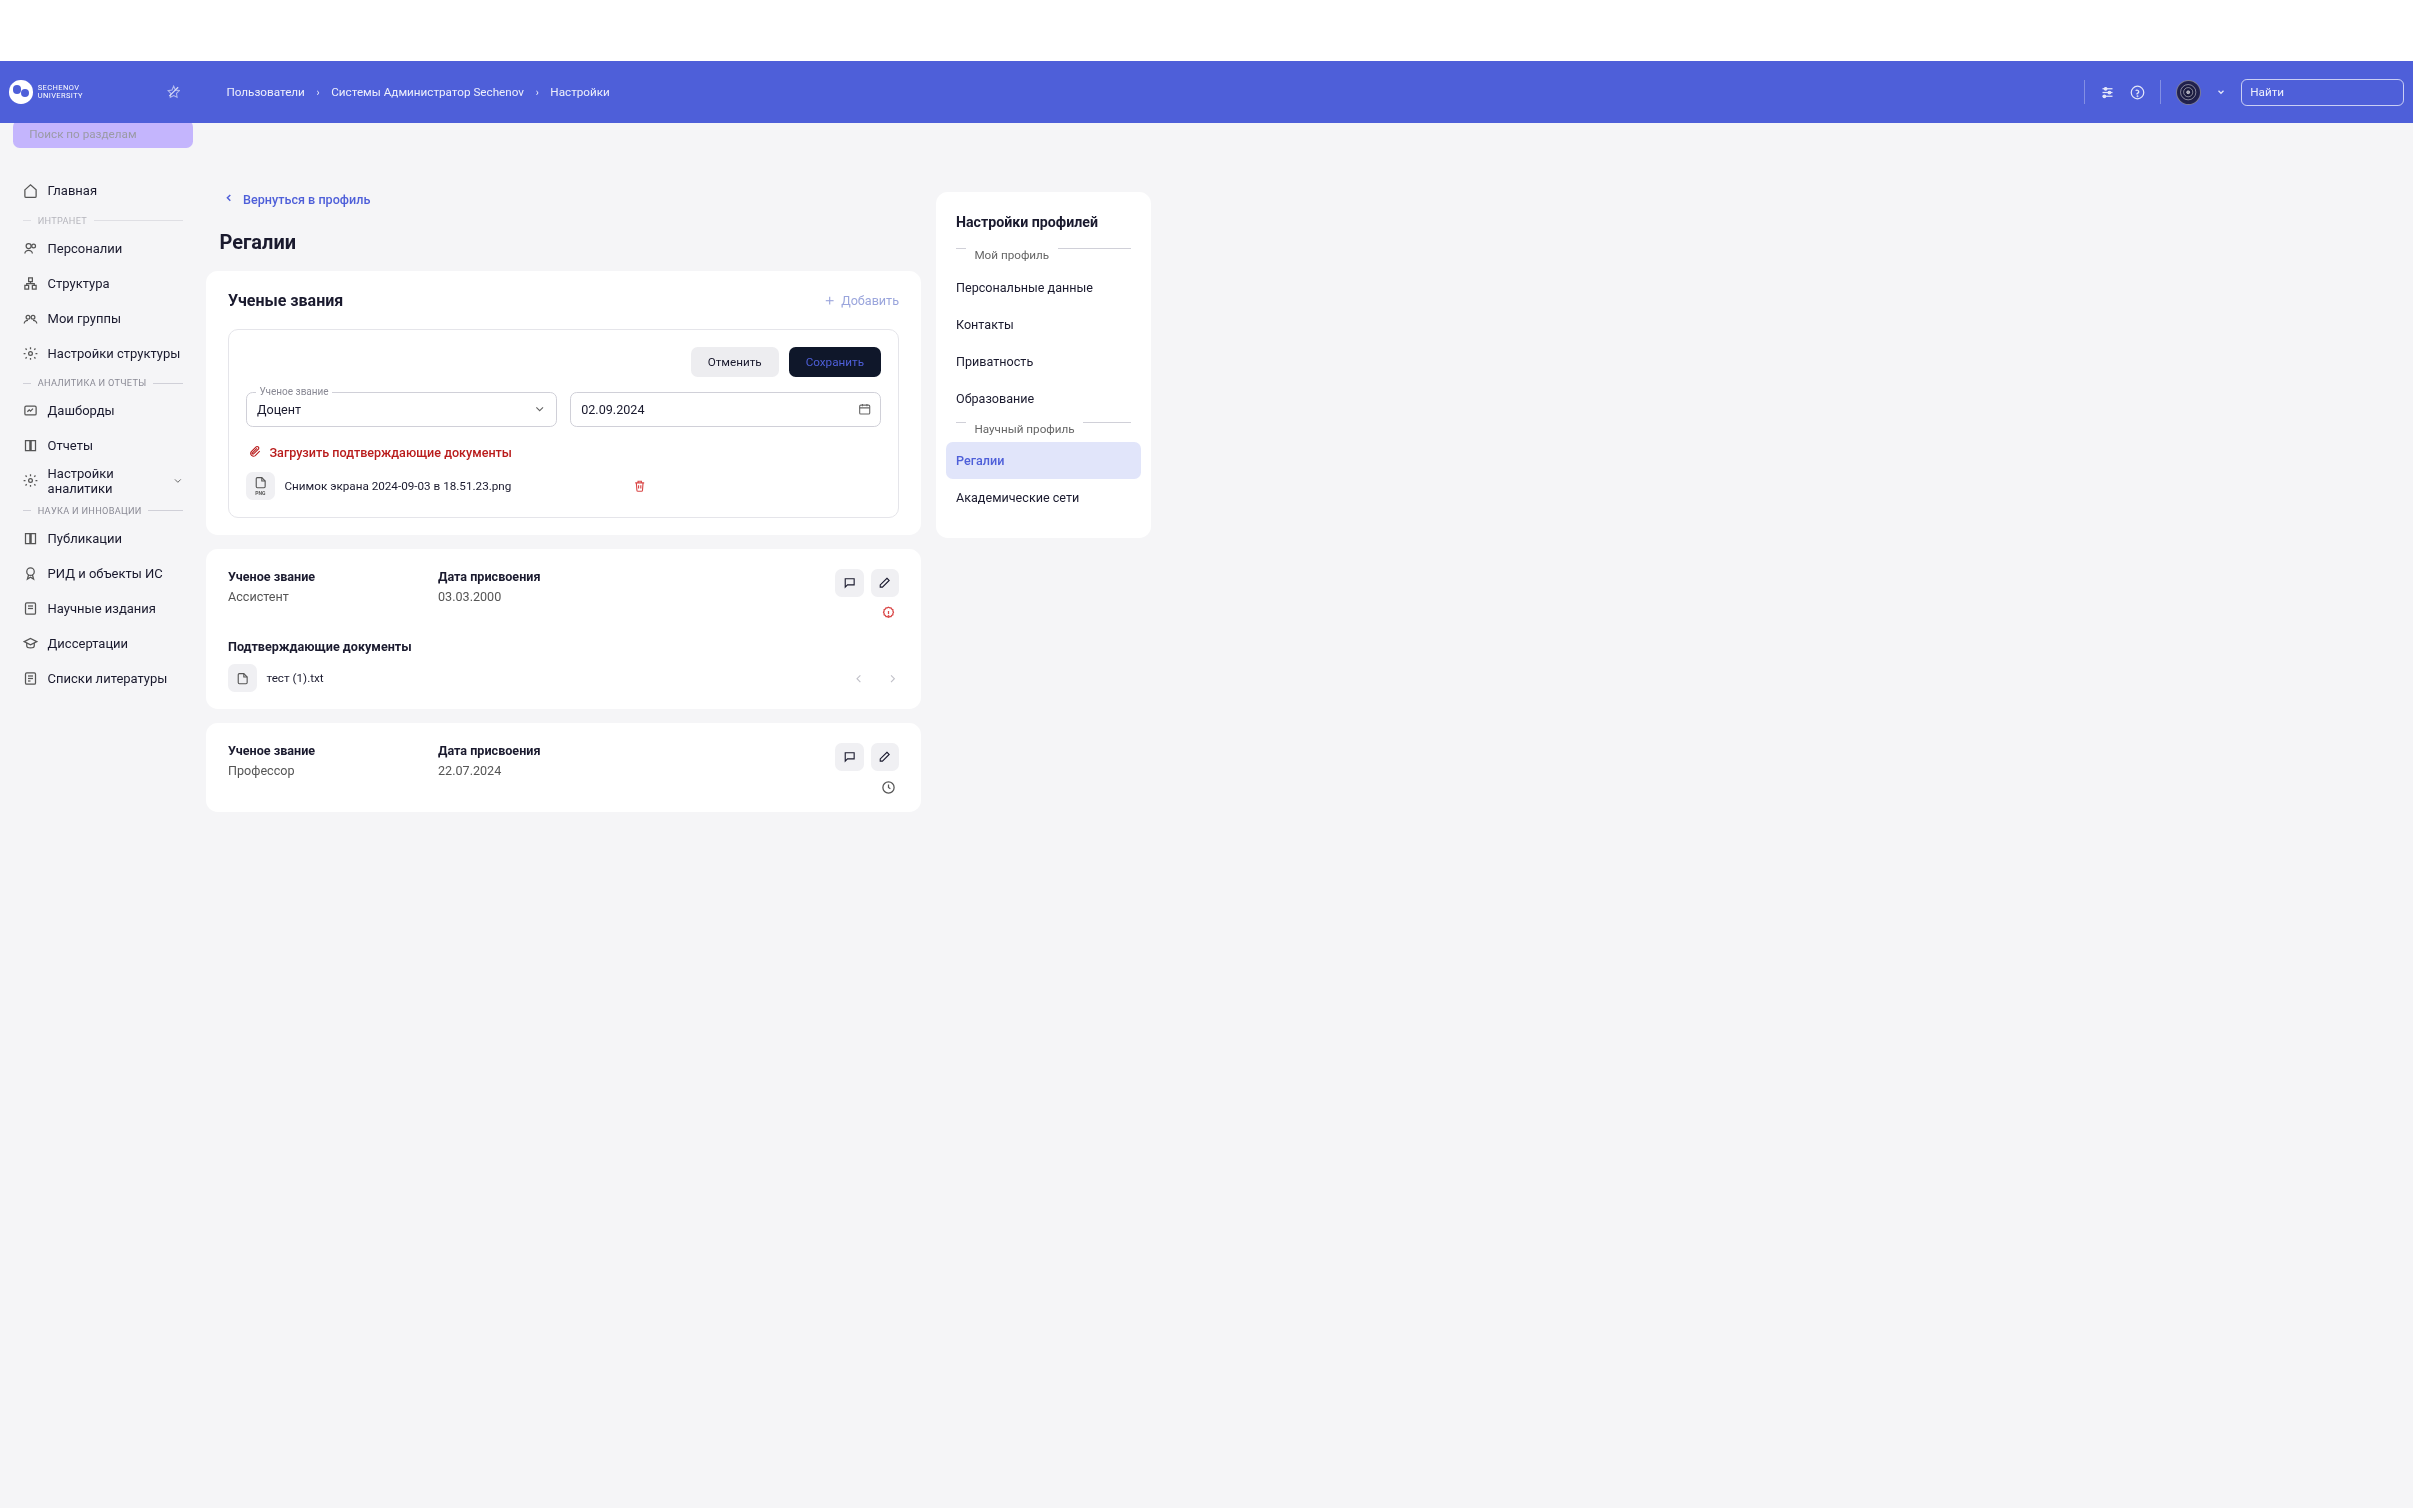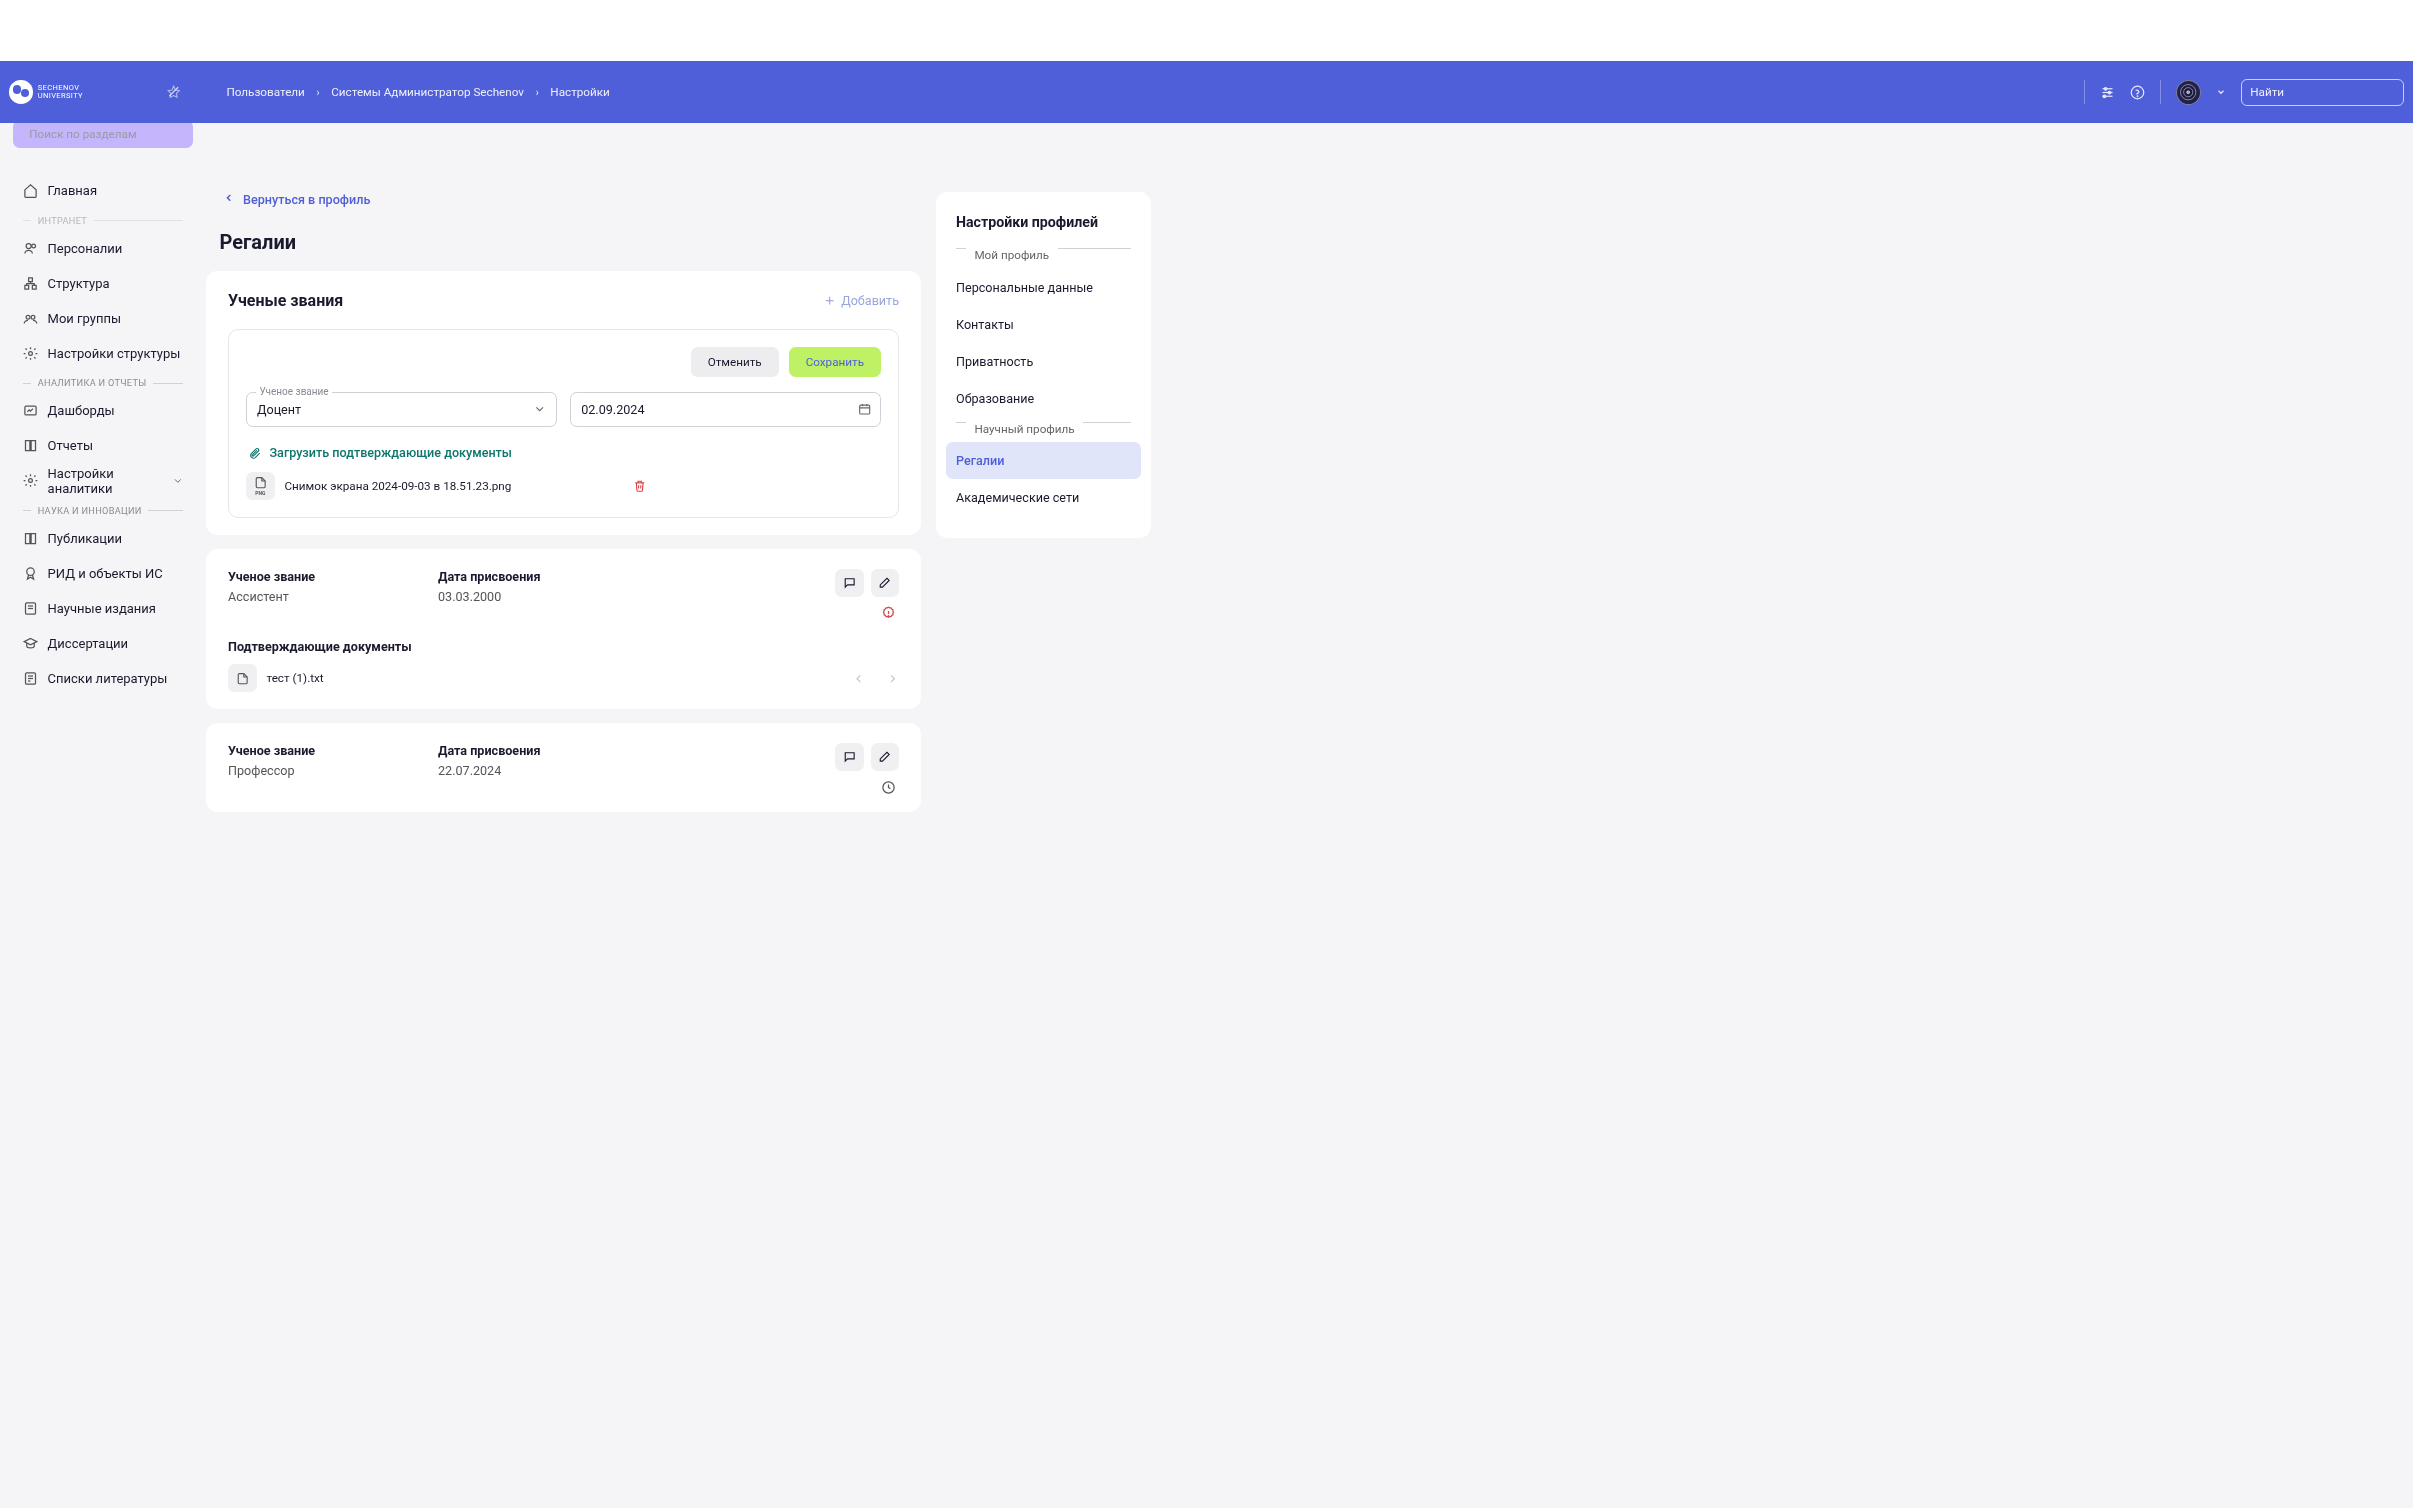--- a/index.html
+++ b/index.html
@@ -38,27 +38,27 @@
 .back-link{display:inline-flex;align-items:flex-start;gap:8.4px;color:#4e5fd9;font-size:12.6px;font-weight:500;cursor:pointer;margin-bottom:23.5px;padding-left:17px}
 h1{font-size:20px;font-weight:700;margin-bottom:17px;padding-left:13.4px}
 .card{background:#fff;border-radius:11.7px;padding:20px 22px 17px;margin-bottom:13.4px}
 .card-header{display:flex;justify-content:space-between;align-items:center;margin-bottom:18.4px}
 .card-title{font-size:16px;font-weight:700}
 .add-btn{display:flex;align-items:center;gap:5px;color:#9aa5dc;font-size:12.6px;cursor:pointer}
 .edit-box{border:0.8px solid #e5e5ea;border-radius:10px;padding:17px}
 .edit-actions{display:flex;justify-content:flex-end;gap:10px;margin-bottom:15px}
 .btn{height:30px;padding:0 17px;border-radius:6.7px;font-size:11.7px;font-weight:400;border:none;cursor:pointer}
 .btn-secondary{background:#ededf0;color:#1a1a2e}
-.btn-primary{background:#bef264;color:#4e5fd9}
+.btn-primary{background:#0f172a;color:#4e5fd9}
 .form-row{display:flex;gap:13.4px;margin-bottom:15px}
 .form-field{position:relative;flex:1}
 .form-field label{position:absolute;top:-5.9px;left:10px;background:#fff;padding:0 3.4px;font-size:10px;color:#8a8a95}
 .form-field .input{width:100%;height:35px;border:0.8px solid #d0d0d8;border-radius:6.7px;padding:0 34px 0 10px;font-size:12.6px;color:#1a1a2e;display:flex;align-items:center;cursor:pointer;background:#fff}
 .form-field .input-icon{position:absolute;right:10px;top:50%;transform:translateY(-50%);color:#666;pointer-events:none}
-.upload-link{display:inline-flex;align-items:flex-end;gap:8.4px;color:#0f766e;font-size:12.6px;font-weight:500;cursor:pointer;margin:3.4px 0 11.7px 1.7px}
+.upload-link{display:inline-flex;align-items:flex-start;gap:8.4px;color:#b91c1c;font-size:12.6px;font-weight:500;cursor:pointer;margin:3.4px 0 11.7px 1.7px}
 .file-chip{display:flex;align-items:center;gap:10px}
 .file-icon{width:28.5px;height:28.5px;background:#f0f0f3;border-radius:6.7px;display:flex;align-items:center;justify-content:center;font-size:6.7px;font-weight:700;color:#555;flex-direction:column}
 .file-name{font-size:11.7px;color:#1a1a2e}
 .delete-btn{color:#d94545;cursor:pointer;margin-left:auto;margin-right:235px}
 .record-card{background:#fff;border-radius:11.7px;padding:20px 22px 17px;margin-bottom:13.4px}
 .record-row{display:flex;gap:34px;align-items:flex-start}
 .record-col{display:flex;flex-direction:column;gap:5px;min-width:176px}
 .record-label{font-size:12.6px;font-weight:700}
 .record-value{font-size:12.6px;color:#555}
 .record-actions{margin-left:auto;display:flex;flex-direction:column;gap:8.4px;align-items:flex-end}

